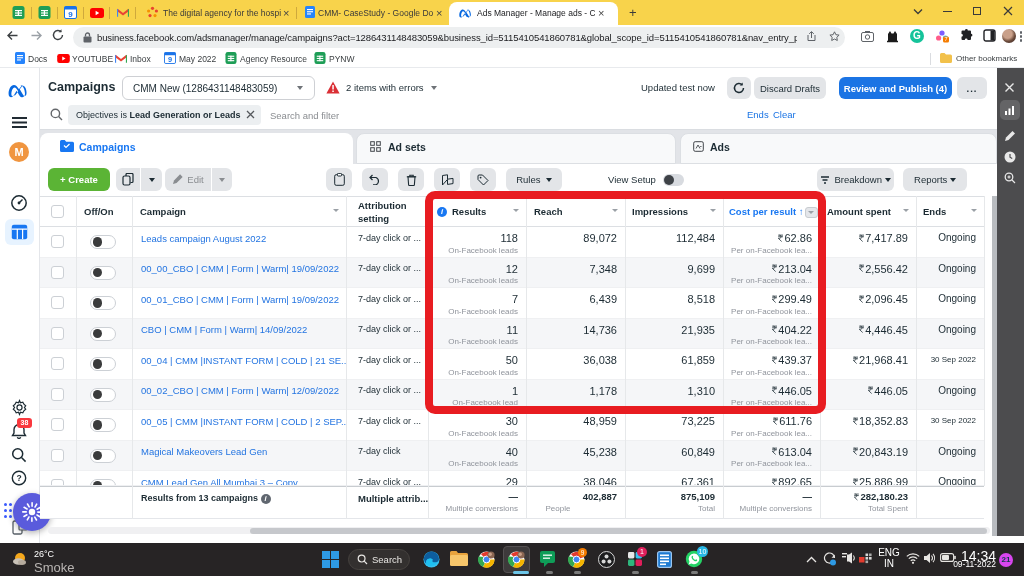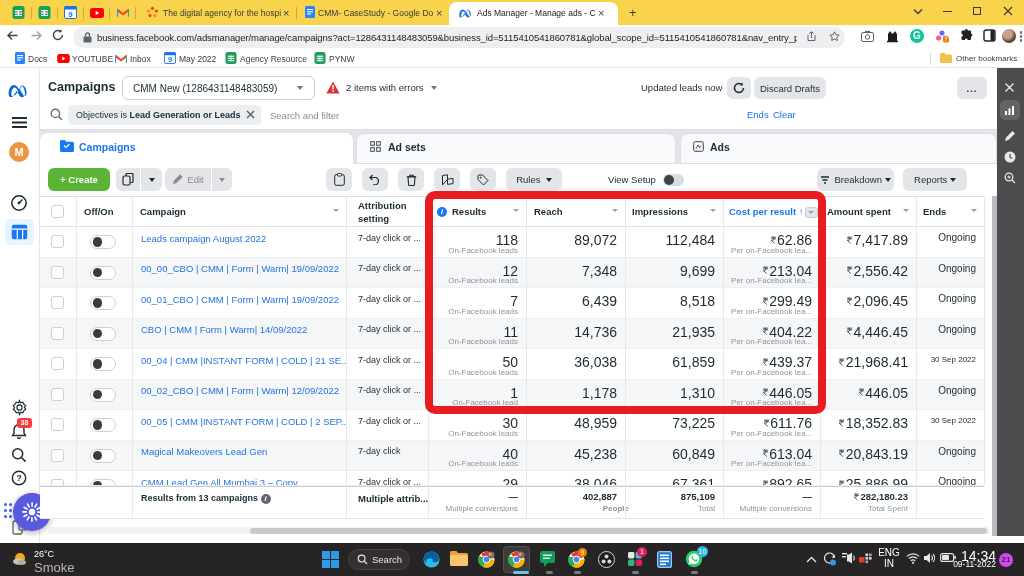--- a/index.html
+++ b/index.html
@@ -1,21 +1,21 @@
 <!DOCTYPE html>
 <html><head><meta charset="utf-8">
 <style>
 *{margin:0;padding:0;box-sizing:border-box;font-family:"Liberation Sans",sans-serif;}
 html,body{width:1024px;height:576px;overflow:hidden;}
 #stage{position:relative;width:1024px;height:576px;background:#fff;overflow:hidden;}
 .a{position:absolute;}
 .caret{display:inline-block;width:0;height:0;border-left:3.5px solid transparent;border-right:3.5px solid transparent;border-top:4px solid #6f7378;}
 .caret.sm{border-left-width:3px;border-right-width:3px;border-top-width:3.5px;border-top-color:#9aa0a6;}
 .btn{position:absolute;background:#e3e5e8;border-radius:6px;display:flex;align-items:center;justify-content:center;font-size:9.5px;white-space:nowrap;color:#1c2b33;}
-.num{font-size:14px;color:#1c2b33;}
+.num{font-size:11px;color:#1c2b33;}
 .sub{font-size:8px;color:#90949c;}
 .link{font-size:9.5px;color:#2374e1;}
 .hdr{font-size:9.5px;font-weight:bold;color:#1c2b33;}
 .vline{position:absolute;width:1px;background:#e6e8ea;}
 .toggle{position:absolute;width:26px;height:14px;border:1.5px solid #ccd0d5;border-radius:8px;background:#fff;}
 .toggle:after{content:"";position:absolute;left:1.5px;top:1.2px;width:9.5px;height:9.5px;border-radius:50%;background:#3a3b3c;}
 .cb{position:absolute;width:13px;height:13px;border:1.5px solid #ccd0d5;border-radius:3px;background:#fff;}
 </style></head><body>
 <div id="stage">
 
@@ -266,28 +266,29 @@
 <div class="a" style="left:122px;top:76px;width:193px;height:24px;background:#fff;border:1px solid #ced0d4;border-radius:6px;"></div>
 <div class="a" style="left:133px;top:83px;font-size:10px;color:#1c2b33;">CMM New (1286431148483059)</div>
 <div class="a caret" style="left:297px;top:86px;"></div>
 <svg class="a" style="left:326px;top:81px" width="14" height="13" viewBox="0 0 14 13">
       <path d="M7 0.5 13.6 12.5H0.4z" fill="#da2f35"></path>
       <rect x="6.3" y="4" width="1.5" height="4.5" fill="#fff"></rect>
       <rect x="6.3" y="9.5" width="1.5" height="1.5" fill="#fff"></rect>
     </svg>
 <div class="a" style="left:346px;top:82px;font-size:9.5px;color:#1c2b33;">2 items with errors</div>
 <div class="a caret" style="left:431px;top:86px;"></div>
-<div class="a" style="left:641px;top:82px;font-size:9.5px;color:#1c2b33;">Updated leads now</div>
+<div class="a" style="left:641px;top:82px;font-size:9.5px;color:#1c2b33;">Updated test now</div>
 <div class="btn" style="left:727px;top:77px;width:24px;height:22px;">
       <svg width="12" height="12" viewBox="0 0 12 12">
         <path d="M10.5 6a4.5 4.5 0 1 1-1.3-3.2" stroke="#1c2b33" stroke-width="1.5" fill="none"></path>
         <path d="M9.7 0.4v3h-3z" fill="#1c2b33"></path>
       </svg>
     </div>
 <div class="btn" style="left:754px;top:77px;width:72px;height:22px;">Discard Drafts</div>
+<div class="btn" style="left:839px;top:77px;width:113px;height:22px;background:#1b74e4;color:#fff;font-weight:bold;">Review and Publish (4)</div>
 <div class="btn" style="left:957px;top:77px;width:30px;height:22px;font-weight:bold;letter-spacing:1px;">...</div>
 <div class="a" style="left:40px;top:100px;width:957px;height:30px;background:#fff;border-bottom:1px solid #dadde1;"></div>
 <svg class="a" style="left:50px;top:108px" width="13" height="13" viewBox="0 0 13 13">
       <circle cx="5.4" cy="5.4" r="4.2" stroke="#64676b" stroke-width="1.4" fill="none"></circle>
       <path d="M8.6 8.6 12 12" stroke="#64676b" stroke-width="1.4"></path>
     </svg>
 <div class="a" style="left:68px;top:105px;width:193px;height:20px;background:#eceff1;border-radius:4px;"></div>
 <div class="a" style="left:76px;top:110px;font-size:9px;color:#1c2b33;">Objectives is <b>Lead Generation or Leads</b></div>
 <svg class="a" style="left:246px;top:110px" width="9" height="9" viewBox="0 0 9 9">
       <path d="M1 1l7 7M8 1 1 8" stroke="#55585c" stroke-width="1.3"></path>
@@ -565,21 +566,21 @@
 <div class="vline" style="left:723px;top:196px;height:290px;"></div>
 <div class="vline" style="left:820px;top:196px;height:290px;"></div>
 <div class="vline" style="left:916px;top:196px;height:290px;"></div>
 <div class="vline" style="left:984px;top:196px;height:290px;"></div>
 <div class="a" style="left:40px;top:486px;width:944px;height:33px;background:#fff;border-top:1px solid #c8ccd0;border-bottom:1px solid #e4e6ea;"></div>
 <div class="a" style="left:141px;top:493px;font-size:9px;font-weight:bold;color:#1c2b33;">Results from 13 campaigns <span style="display:inline-block;width:10px;height:10px;border-radius:50%;background:#606770;color:#fff;font-size:7.5px;font-weight:bold;text-align:center;line-height:10px;font-style:italic;vertical-align:0.5px;">i</span></div>
 <div class="a" style="left:358px;top:493px;font-size:9.5px;font-weight:bold;color:#1c2b33;">Multiple attrib...</div>
 <div class="a" style="left:430px;top:491px;width:88px;text-align:right;font-size:9.5px;font-weight:bold;color:#1c2b33;">—</div>
 <div class="a sub" style="left:400px;top:504px;width:118px;text-align:right;">Multiple conversions</div>
 <div class="a" style="left:529px;top:491px;width:88px;text-align:right;font-size:9.5px;font-weight:bold;color:#1c2b33;">402,887</div>
-<div class="a sub" style="left:511px;top:504px;width:118px;text-align:right;font-weight:bold;">People</div>
+<div class="a sub" style="left:499px;top:504px;width:118px;text-align:center;">People</div>
 <div class="a" style="left:627px;top:491px;width:88px;text-align:right;font-size:9.5px;font-weight:bold;color:#1c2b33;">875,109</div>
 <div class="a sub" style="left:597px;top:504px;width:118px;text-align:right;">Total</div>
 <div class="a" style="left:724px;top:491px;width:88px;text-align:right;font-size:9.5px;font-weight:bold;color:#1c2b33;">—</div>
 <div class="a sub" style="left:694px;top:504px;width:118px;text-align:right;">Multiple conversions</div>
 <div class="a" style="left:820px;top:491px;width:88px;text-align:right;font-size:9.5px;font-weight:bold;color:#1c2b33;display:flex;justify-content:flex-end;align-items:center;"><svg width="5.0" height="8" viewBox="0 0 6.2 8.5" style="margin-right:1px">
         <path d="M0.2 0.6h5.8M0.2 2.5h5.8M1.6 0.6c2.6 0 2.6 3.8 0 3.8H0.4l3.9 3.7" stroke="#1c2b33" stroke-width="0.9" fill="none"></path>
       </svg>282,180.23</div>
 <div class="a sub" style="left:790px;top:504px;width:118px;text-align:right;">Total Spent</div>
 <div class="vline" style="left:132px;top:486px;height:33px;"></div>
 <div class="vline" style="left:346px;top:486px;height:33px;"></div>

